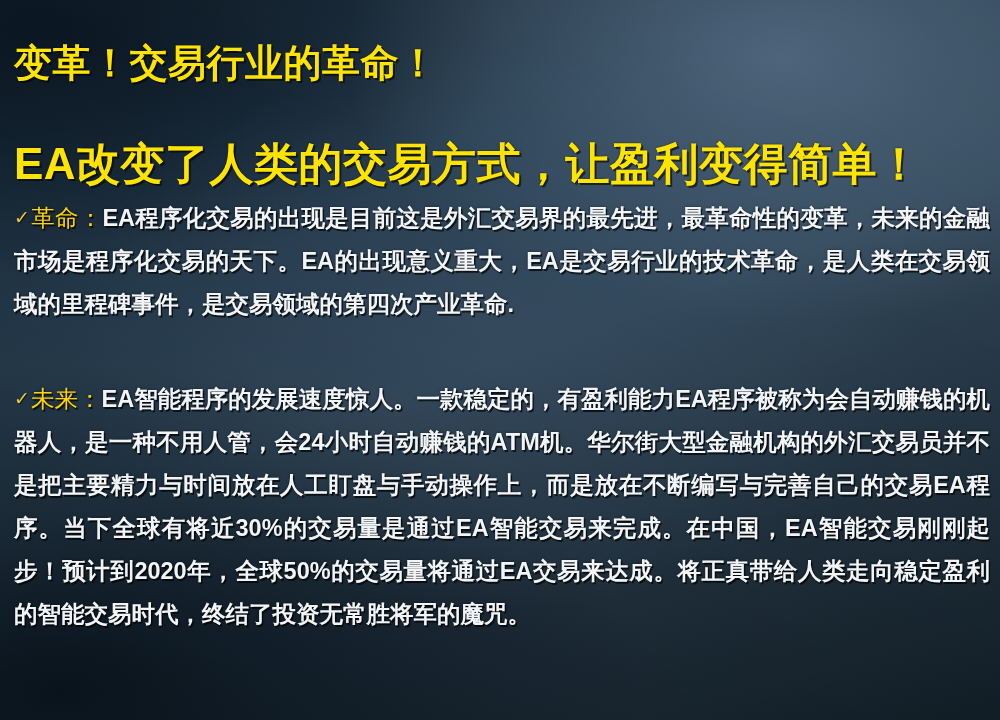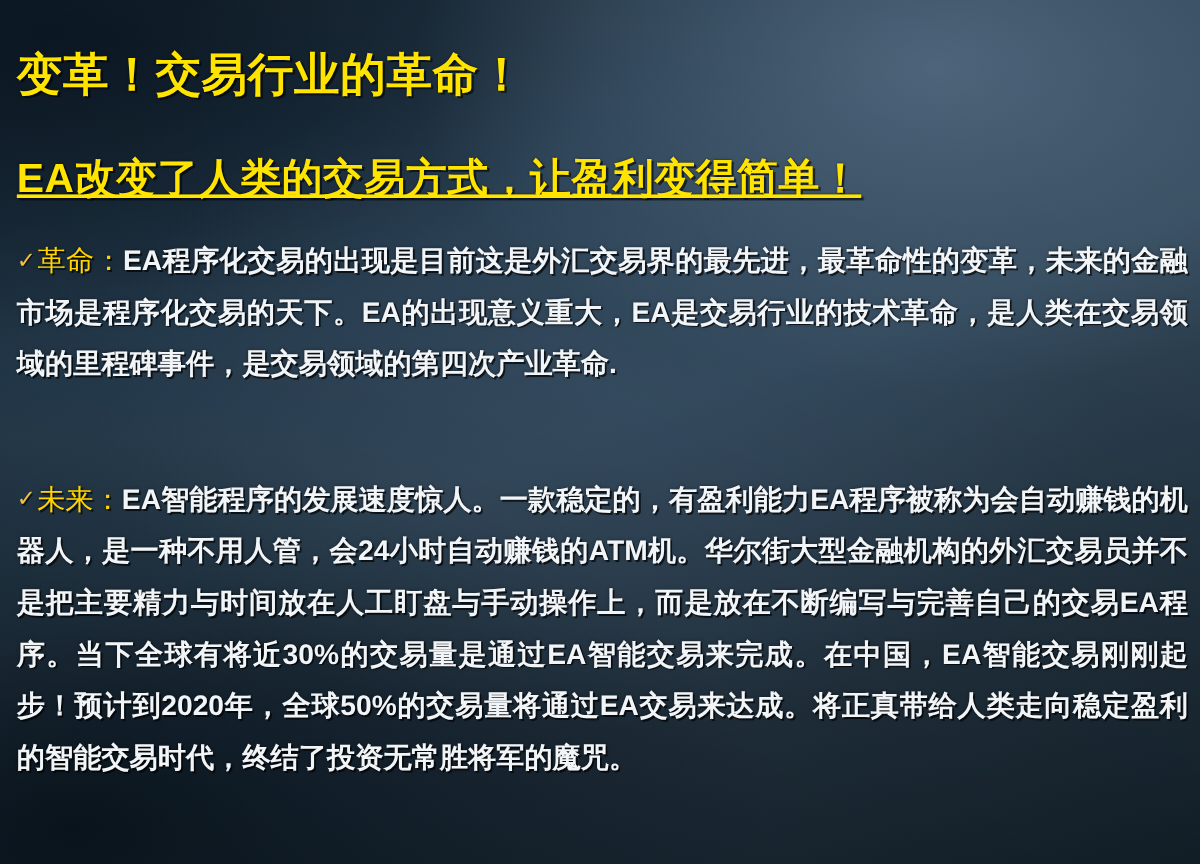--- a/index.html
+++ b/index.html
@@ -50,34 +50,33 @@
     left: 14px;
     top: 18px;
     font-size: 38px;
     line-height: 1.1;
     white-space: nowrap;
   }
   #title-sub {
     position: absolute;
     left: 14px;
     top: 103px;
-    font-size: 34px;
+    font-size: 44px;
     line-height: 1.1;
     white-space: nowrap;
-    text-decoration: underline;
   }
 
   
   .block {
     position: absolute;
     left: 14px;
     right: 10px;
   }
   #block-revolution { top: 196px; }
-  #block-future     { top: 395px; }
+  #block-future     { top: 377px; }
 
   .para {
     margin: 0;
     color: #f2f5f8;
     font-size: 23.5px;
     font-weight: bold;
     line-height: 43px;
     text-align: justify;
     text-indent: 0;
     text-shadow:

